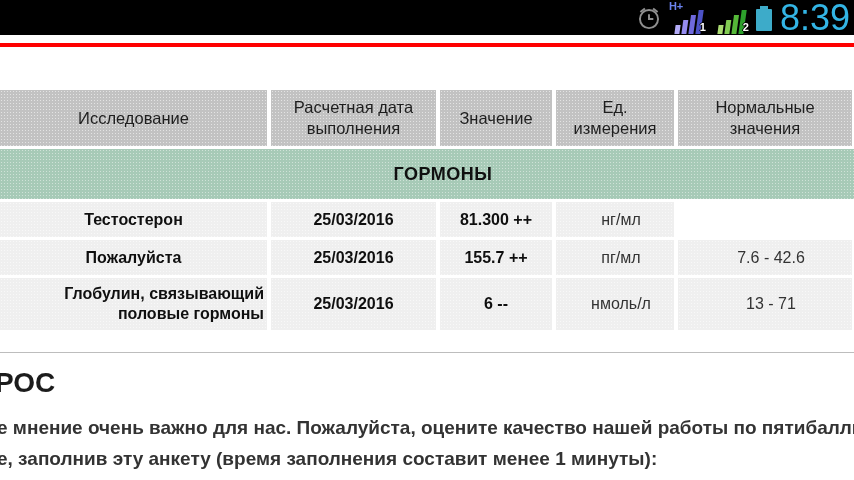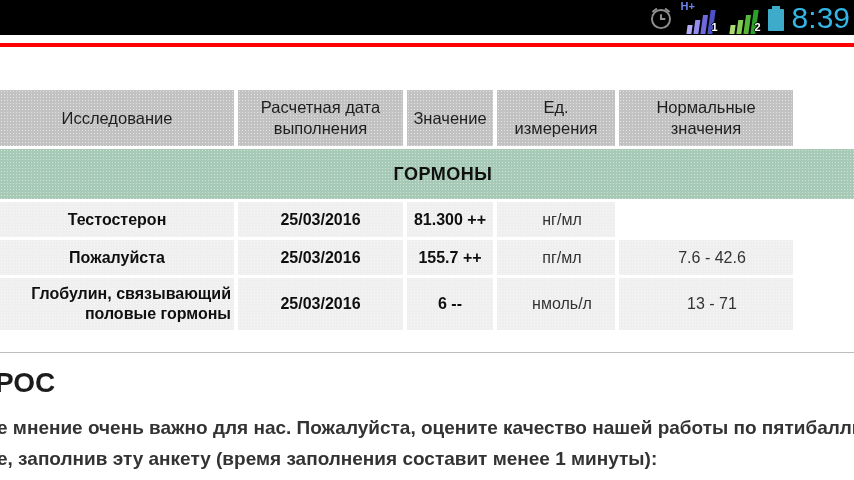--- a/index.html
+++ b/index.html
@@ -5,35 +5,35 @@
   html,body{margin:0;padding:0;width:854px;height:480px;overflow:hidden;background:#fff;
     font-family:"Liberation Sans","DejaVu Sans",sans-serif;}
 
   
   .status-bar{height:35px;background:#000;display:flex;justify-content:flex-end;align-items:center;}
   .sb-right{display:flex;align-items:center;gap:7px;padding-right:4px;}
   .sig{position:relative;width:36px;height:32px;display:flex;align-items:flex-end;}
   .net-type{position:absolute;top:-1px;left:0;font-size:11px;font-weight:700;color:#6b83ef;line-height:11px;}
   .sim-num{position:absolute;right:-1px;bottom:1px;font-size:11px;font-weight:700;color:#fff;line-height:11px;
     text-shadow:-1px 0 #000,1px 0 #000,0 -1px #000,0 1px #000;}
-  .time{color:#33b5e5;font-size:30px;line-height:35px;letter-spacing:0;}
+  .time{color:#33b5e5;font-size:36px;line-height:35px;letter-spacing:0;}
 
   
   .gap-white{height:8px;background:#fff;}
   .red-rule{height:4px;background:#fe0000;}
 
   
   .content{padding-top:43px;}
   .tbl{display:flex;flex-direction:column;gap:3px;background:#fff;width:854px;}
   .trow{display:flex;gap:4px;}
   .cell{box-sizing:border-box;display:flex;align-items:center;justify-content:center;
     text-align:center;background:#efefef;
     background-image:radial-gradient(rgba(255,255,255,.55) 1px,rgba(255,255,255,0) 1px);
     background-size:3px 3px;}
-  .c0{width:234px;}.c1{width:165px;}.c2{width:86px;}.c3{width:118px;}.c4{width:174px;}
+  .c0{width:267px;}.c1{width:165px;}.c2{width:112px;}.c3{width:118px;}.c4{width:174px;}
   .hrow .cell{height:56px;background-color:#c2c2c2;color:#1e1e1e;font-size:16.5px;line-height:1.25;white-space:pre-line;}
   .section-row{height:50px;background-color:#a7cab7;color:#101010;display:flex;align-items:center;justify-content:center;
     font-size:18px;font-weight:700;letter-spacing:.5px;
     background-image:radial-gradient(rgba(255,255,255,.45) 1px,rgba(255,255,255,0) 1px);background-size:3px 3px;padding-left:32px;}
   .r1 .cell,.r2 .cell{height:35px;}
   .r3 .cell{height:52px;}
   .bold-cell{font-weight:700;color:#0f0f0f;font-size:16px;line-height:1.25;text-align:right;}
   .reg-cell{font-weight:400;color:#333;font-size:16px;padding-left:12px;}
   .name-cell{padding:0 3px;}
 

